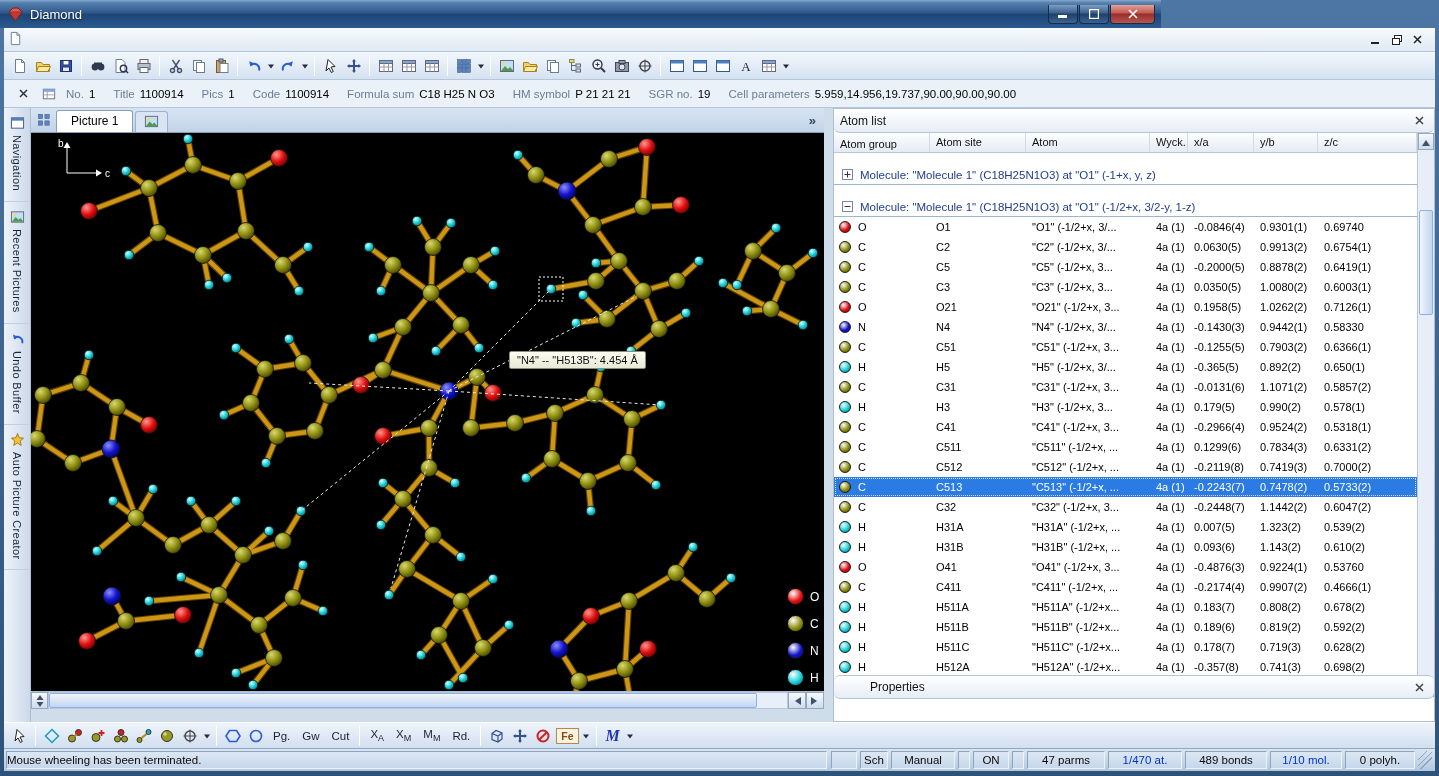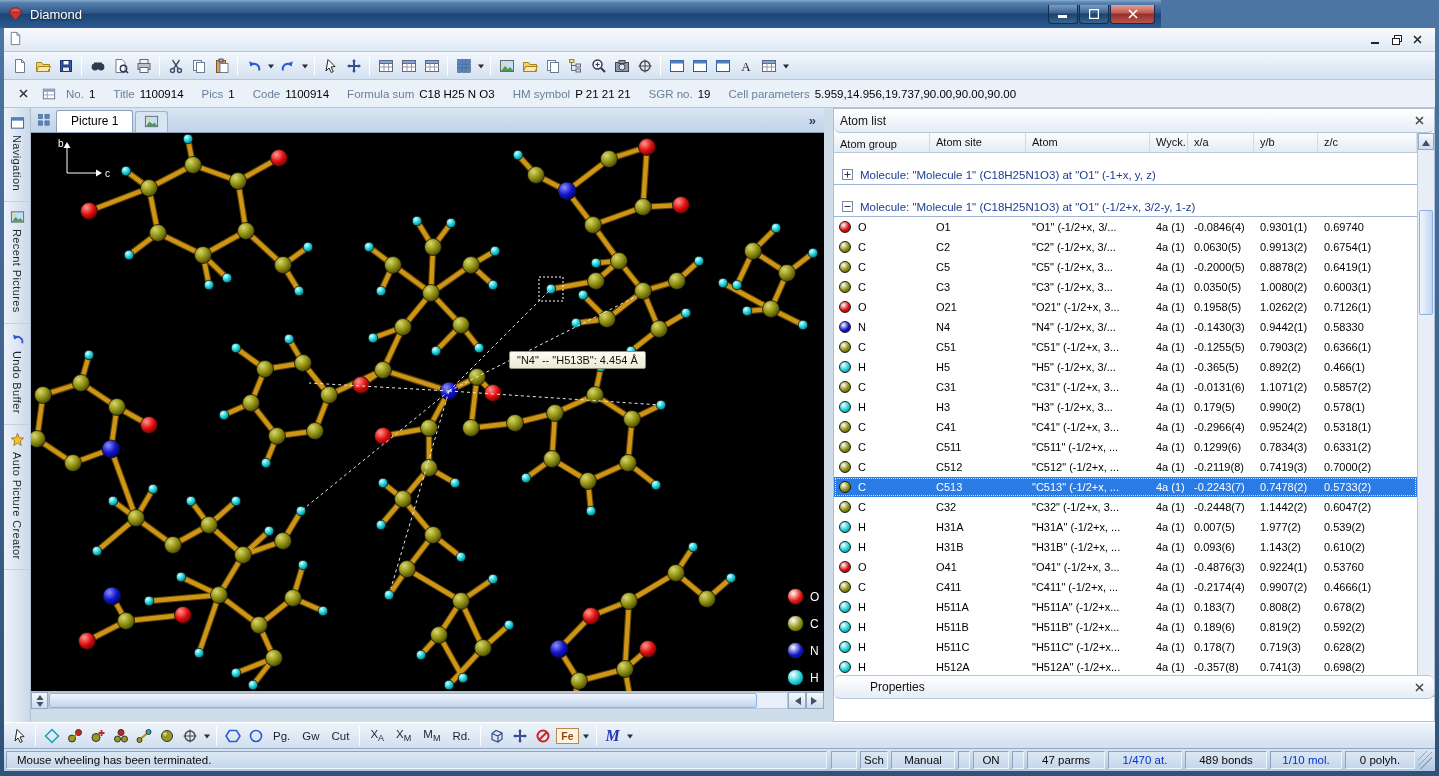--- a/index.html
+++ b/index.html
@@ -101,21 +101,21 @@
   
   .vscroll { position:absolute; left:583px; top:24px; width:17px; height:564px; background:#e7eef7; border-left:1px solid #b9c6d8; }
   .vs-btn { position:absolute; left:0; width:16px; height:17px; border:1px solid #93a8c2; background:linear-gradient(#f5f9fd,#cfdcec); display:flex; align-items:center; justify-content:center; }
   .vs-thumb { position:absolute; left:1px; top:77px; width:14px; height:105px; background:linear-gradient(90deg,#f0f5fb,#c3d5ef); border:1px solid #8cb0e8; border-radius:2px; }
   .props-header { top:566px; border-top:1px solid #b6c6da;padding-left:36px; }
 
   
   .statusbar { position:absolute; left:4px; top:748px; width:1431px; height:23px;
     background:linear-gradient(#dae5f2,#b1c8e1); border-top:1px solid #8fa8c4; display:flex; align-items:stretch; padding:2px 3px 2px 2px; font-size:11.5px; color:#0a0a0a; }
   .sunken { border:1px solid; border-color:#8fa3bd #eef4fa #eef4fa #8fa3bd; background:linear-gradient(#dce7f4,#c6d7ea); display:flex; align-items:center; }
-  .sb-msg { flex:1; padding-left:10px; margin-right:4px; }
+  .sb-msg { flex:1; padding-left:0; margin-right:4px; }
   .sb-seg { justify-content:center; margin-right:3px; flex:none; white-space:nowrap; }
   .sb-seg.hl { color:var(--hl,#0033cc); }
   .grip { width:14px; flex:none; background:
     linear-gradient(135deg, transparent 0 6px, #8fa3bd 6px 7px, transparent 7px 10px, #8fa3bd 10px 11px, transparent 11px 14px, #8fa3bd 14px 15px, transparent 15px); }
 </style>
 </head>
 <body>
 
 <div class="window">
   <div class="client"></div>
@@ -1169,21 +1169,21 @@
         <div class="t-row">
           <span class="cell c-group">
             <span class="elem-dot" style="background: radial-gradient(circle at 35% 30%, rgb(255, 255, 255) 0%, rgb(24, 208, 218) 55%, rgb(0, 0, 0) 150%);"></span>
             <span>H</span>
           </span>
           <span class="cell c-site">H5</span>
           <span class="cell c-atom">"H5" (-1/2+x, 3/...</span>
           <span class="cell c-wyck">4a (1)</span>
           <span class="cell c-xa">-0.365(5)</span>
           <span class="cell c-yb">0.892(2)</span>
-          <span class="cell c-zc">0.466(1)</span>
+          <span class="cell c-zc">0.650(1)</span>
         </div>
         <div class="t-row">
           <span class="cell c-group">
             <span class="elem-dot" style="background: radial-gradient(circle at 35% 30%, rgb(255, 255, 255) 0%, rgb(143, 143, 16) 55%, rgb(0, 0, 0) 150%);"></span>
             <span>C</span>
           </span>
           <span class="cell c-site">C31</span>
           <span class="cell c-atom">"C31" (-1/2+x, 3...</span>
           <span class="cell c-wyck">4a (1)</span>
           <span class="cell c-xa">-0.0131(6)</span>
@@ -1264,21 +1264,21 @@
         </div>
         <div class="t-row">
           <span class="cell c-group">
             <span class="elem-dot" style="background: radial-gradient(circle at 35% 30%, rgb(255, 255, 255) 0%, rgb(24, 208, 218) 55%, rgb(0, 0, 0) 150%);"></span>
             <span>H</span>
           </span>
           <span class="cell c-site">H31A</span>
           <span class="cell c-atom">"H31A" (-1/2+x, ...</span>
           <span class="cell c-wyck">4a (1)</span>
           <span class="cell c-xa">0.007(5)</span>
-          <span class="cell c-yb">1.977(2)</span>
+          <span class="cell c-yb">1.323(2)</span>
           <span class="cell c-zc">0.539(2)</span>
         </div>
         <div class="t-row">
           <span class="cell c-group">
             <span class="elem-dot" style="background: radial-gradient(circle at 35% 30%, rgb(255, 255, 255) 0%, rgb(24, 208, 218) 55%, rgb(0, 0, 0) 150%);"></span>
             <span>H</span>
           </span>
           <span class="cell c-site">H31B</span>
           <span class="cell c-atom">"H31B" (-1/2+x, ...</span>
           <span class="cell c-wyck">4a (1)</span>

